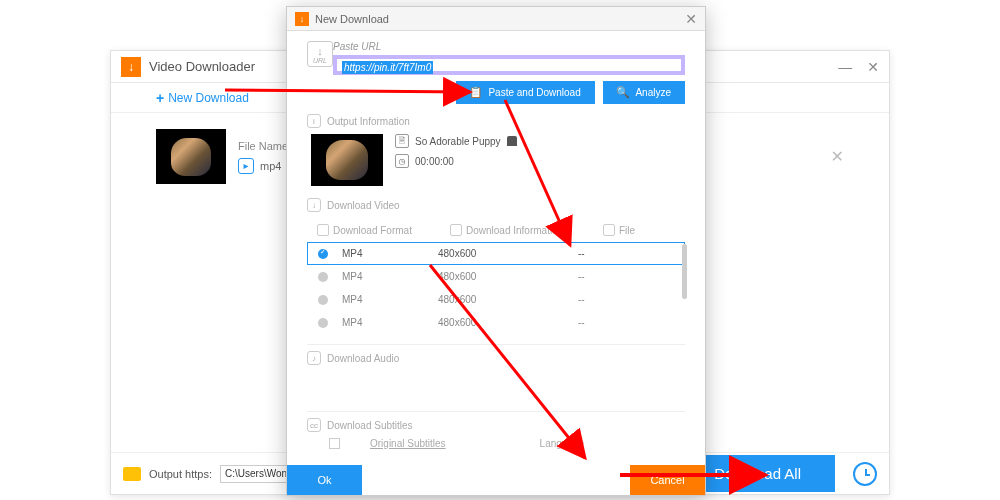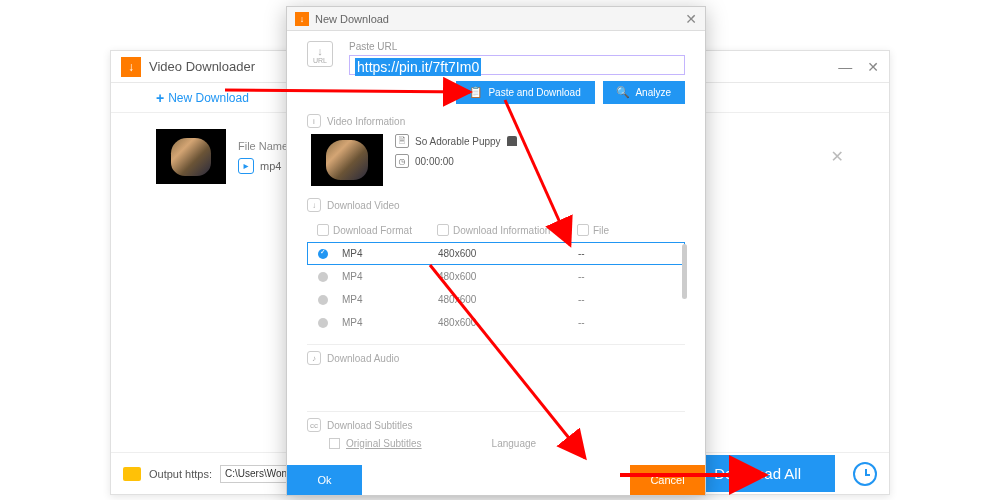--- a/index.html
+++ b/index.html
@@ -37,64 +37,64 @@
 .clock-icon::after { content: ''; position: absolute; left: 50%; top: 25%; width: 2px; height: 6px; background: #2196f3; }
 
 
 .dialog { position: absolute; left: 286px; top: 6px; width: 420px; height: 490px; background: #fff; border: 1px solid #ccc; box-shadow: 0 4px 20px rgba(0,0,0,0.25); display: flex; flex-direction: column; }
 .dialog-titlebar { height: 24px; background: #f5f5f5; display: flex; align-items: center; padding: 0 8px; border-bottom: 1px solid #ddd; }
 .dialog-titlebar .logo { width: 14px; height: 14px; background: #ff7b00; color: #fff; font-size: 9px; display: flex; align-items: center; justify-content: center; margin-right: 6px; }
 .dialog-titlebar .title { font-size: 11px; color: #666; flex: 1; }
 .dialog-titlebar .close { color: #888; font-size: 14px; cursor: pointer; }
 
 .dialog-body { flex: 1; padding: 10px 20px; overflow: hidden; }
-.url-section { display: flex; gap: 16px; align-items: flex-start; margin-bottom: 6px; }
+.url-section { display: flex; gap: 0; align-items: flex-start; margin-bottom: 6px; font-style: italic; }
 .url-icon { width: 26px; height: 26px; border: 1px solid #ccc; border-radius: 3px; display: flex; flex-direction: column; align-items: center; justify-content: center; color: #aaa; font-size: 7px; }
 .url-icon::before { content: '↓'; font-size: 11px; }
 .url-right { flex: 1; }
 .url-label { font-size: 10px; color: #999; margin-bottom: 3px; }
-.url-input { width: 100%; border: 1px solid #c4b5fd; padding: 3px 5px; font-size: 14px; height: 20px; }
+.url-input { width: 100%; border: 4px solid #c4b5fd; padding: 3px 5px; font-size: 10px; height: 20px; }
 .url-input .selected { background: #2196f3; color: #fff; padding: 1px 2px; }
 
 .btn-row { display: flex; gap: 8px; justify-content: flex-end; margin-bottom: 10px; }
 .btn { background: #2196f3; color: #fff; font-size: 10px; padding: 5px 14px; border: none; cursor: pointer; display: flex; align-items: center; gap: 5px; }
 .btn .ico { font-size: 11px; }
 
 .section-header { display: flex; align-items: center; gap: 6px; font-size: 10px; color: #aaa; margin: 6px 0; }
 .section-header .ico { width: 14px; height: 14px; border: 1px solid #ccc; border-radius: 3px; display: flex; align-items: center; justify-content: center; font-size: 8px; }
 
 .video-info { display: flex; gap: 12px; margin-bottom: 12px; padding-left: 4px; }
 .thumb-med { width: 72px; height: 52px; background: #000; display: flex; align-items: center; justify-content: center; }
 .thumb-med .dog { width: 42px; height: 40px; background: linear-gradient(135deg, #8b6f47 0%, #d4a574 30%, #6b5436 60%, #2a2a3e 100%); border-radius: 40% 40% 35% 35%; }
 .video-meta { display: flex; flex-direction: column; gap: 6px; font-size: 10px; color: #555; }
 .video-meta .row { display: flex; align-items: center; gap: 6px; }
 .meta-ico { width: 14px; height: 14px; border: 1px solid #999; border-radius: 2px; display: flex; align-items: center; justify-content: center; font-size: 8px; color: #666; }
 .lock { width: 10px; height: 10px; background: #555; border-radius: 2px 2px 0 0; position: relative; }
 
-.format-header { display: flex; padding: 6px 10px; font-size: 10px; color: #aaa; gap: 0; text-align: center; }
+.format-header { display: flex; padding: 6px 10px; font-size: 10px; color: #aaa; gap: 13px; text-align: center; }
 .format-header > div { display: flex; align-items: center; gap: 4px; }
 .col-fmt { width: 120px; }
 .col-res { width: 140px; }
 .col-size { flex: 1; }
 .h-ico { width: 12px; height: 12px; border: 1px solid #ccc; border-radius: 2px; }
 
 .format-list { position: relative; }
 .format-row { display: flex; align-items: center; padding: 5px 10px; font-size: 10px; color: #888; border: 1px solid transparent; }
 .format-row.selected { border: 1px solid #2196f3; color: #555; }
 .format-row .radio { width: 10px; height: 10px; border-radius: 50%; background: #ccc; margin-right: 14px; }
 .format-row.selected .radio { background: #2196f3; position: relative; }
 .format-row.selected .radio::after { content: '✓'; position: absolute; color: #fff; font-size: 7px; left: 2px; top: -1px; }
 .format-row .fmt { width: 96px; }
 .format-row .res { width: 140px; }
 .format-row .size { flex: 1; }
 .scrollbar { position: absolute; right: -2px; top: 2px; width: 5px; height: 55px; background: #ccc; border-radius: 3px; }
 
 .divider { border-top: 1px solid #eee; margin: 10px 0 6px; }
 
-.subtitle-row { display: flex; align-items: center; gap: 6px; font-size: 10px; color: #aaa; padding-left: 22px; }
+.subtitle-row { display: flex; align-items: center; gap: 30px; font-size: 10px; color: #aaa; padding-left: 22px; }
 .checkbox { width: 11px; height: 11px; border: 1px solid #ccc; }
 .subtitle-row .underline { text-decoration: underline; }
 
 .dialog-footer { height: 30px; display: flex; justify-content: space-between; align-items: stretch; }
 .dlg-btn { width: 75px; color: #fff; font-size: 11px; border: none; cursor: pointer; }
 .dlg-btn.ok { background: #2196f3; }
 .dlg-btn.cancel { background: #ff7b00; }
 
 
 .arrow { position: absolute; pointer-events: none; }
@@ -161,21 +161,21 @@
           <span>Paste and Download</span>
         </button>
       <button class="btn">
           <span class="ico">🔍</span>
           <span>Analyze</span>
         </button>
     </div>
 
     <div class="section-header">
       <span class="ico">i</span>
-      <span>Video Information</span>
+      <span>Output Information</span>
     </div>
     <div class="video-info">
       <div class="thumb-med">
           <div class="dog"></div>
         </div>
       <div class="video-meta">
         <div class="row">
             <span class="meta-ico">🗎</span>
             <span>So Adorable Puppy</span>
             <span class="lock"></span>

